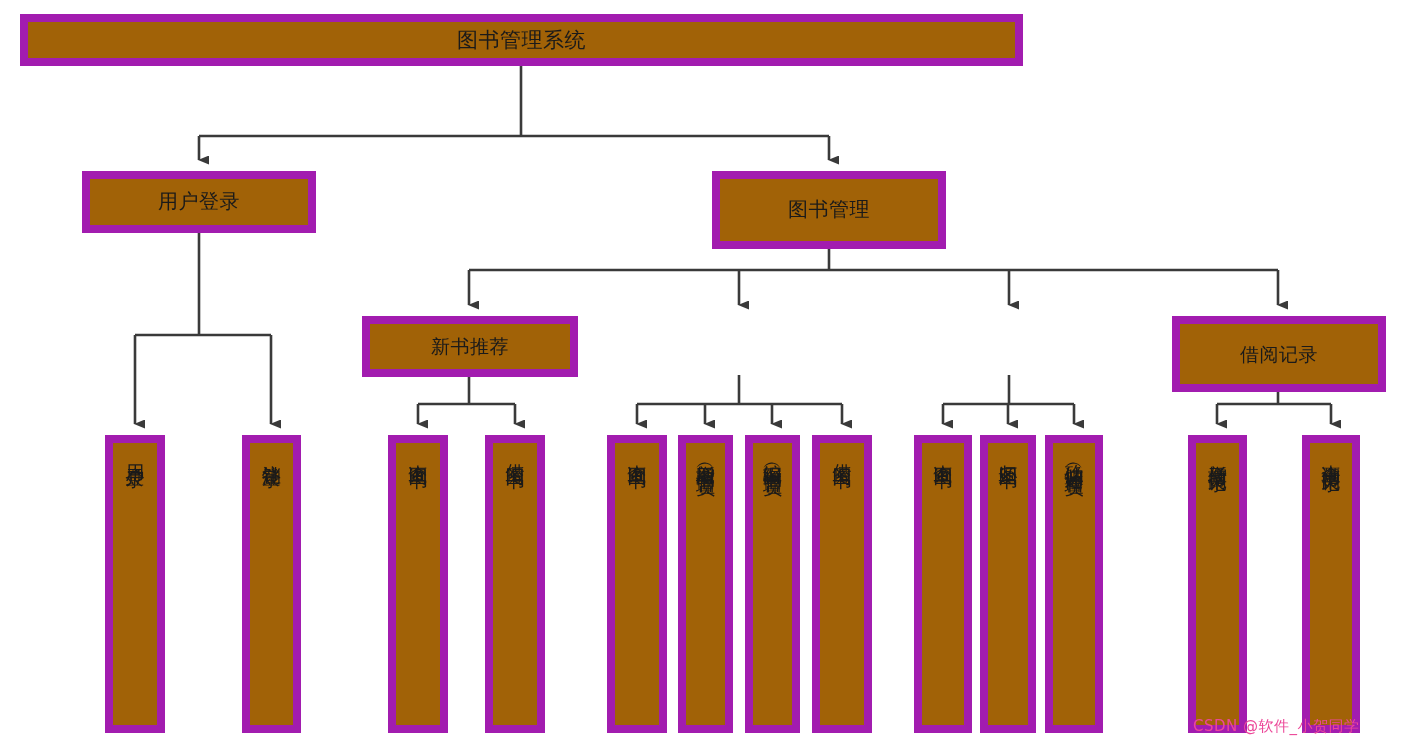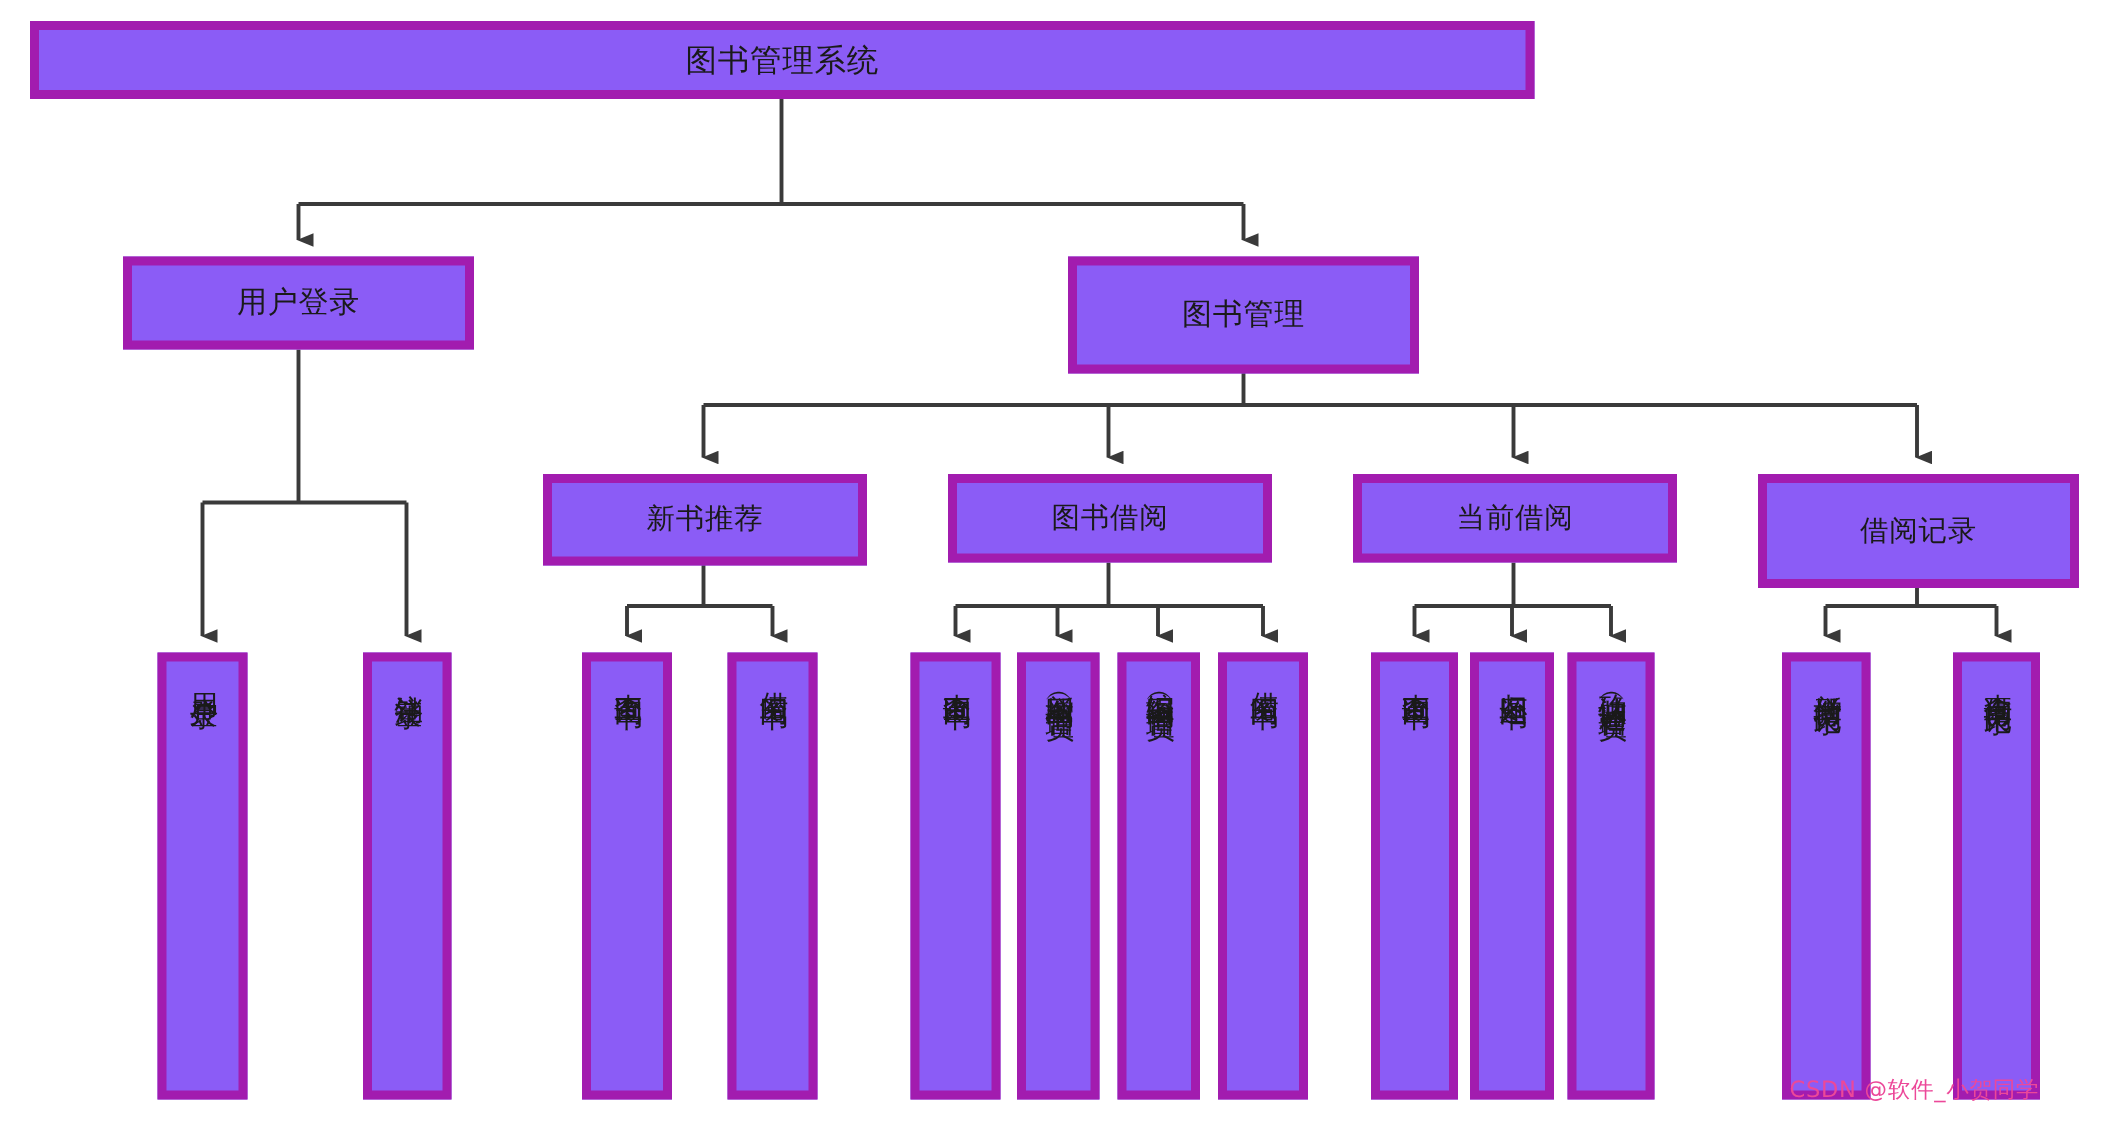--- a/index.html
+++ b/index.html
@@ -23,22 +23,22 @@
     position: absolute;
     left: 0;
     top: 0;
     width: 1405px;
     height: 747px;
     pointer-events: none;
   }
   .node {
     position: absolute;
     box-sizing: border-box;
-    background: #8b5cf6;
-    border: 6px solid #a21caf;
+    background: #a16207;
+    border: 8px solid #a21caf;
     display: flex;
     align-items: center;
     justify-content: center;
     text-align: center;
     color: #1a1a1a;
   }
   .node .label {
     display: block;
     line-height: 1.18;
     letter-spacing: 0.5px;
@@ -131,26 +131,20 @@
   <div class="node horizontal lvl2" style="left:82px; top:171px; width:234px; height:62px;">
     <span class="label">用户登录</span>
   </div>
   <div class="node horizontal lvl2" style="left:712px; top:171px; width:234px; height:78px;">
     <span class="label">图书管理</span>
   </div>
 
   <div class="node horizontal lvl3" style="left:362px; top:316px; width:216px; height:61px;">
     <span class="label">新书推荐</span>
   </div>
-  <div class="node horizontal lvl3" style="left:632px; top:316px; width:216px; height:59px;">
-    <span class="label">图书借阅</span>
-  </div>
-  <div class="node horizontal lvl3" style="left:902px; top:316px; width:216px; height:59px;">
-    <span class="label">当前借阅</span>
-  </div>
   <div class="node horizontal lvl3" style="left:1172px; top:316px; width:214px; height:76px;">
     <span class="label">借阅记录</span>
   </div>
 
   <div class="node vertical leaf" style="left:105px; top:435px; width:60px; height:298px;">
     <span class="label">用户登录</span>
   </div>
   <div class="node vertical leaf" style="left:242px; top:435px; width:59px; height:298px;">
     <span class="label">注销登录</span>
   </div>

